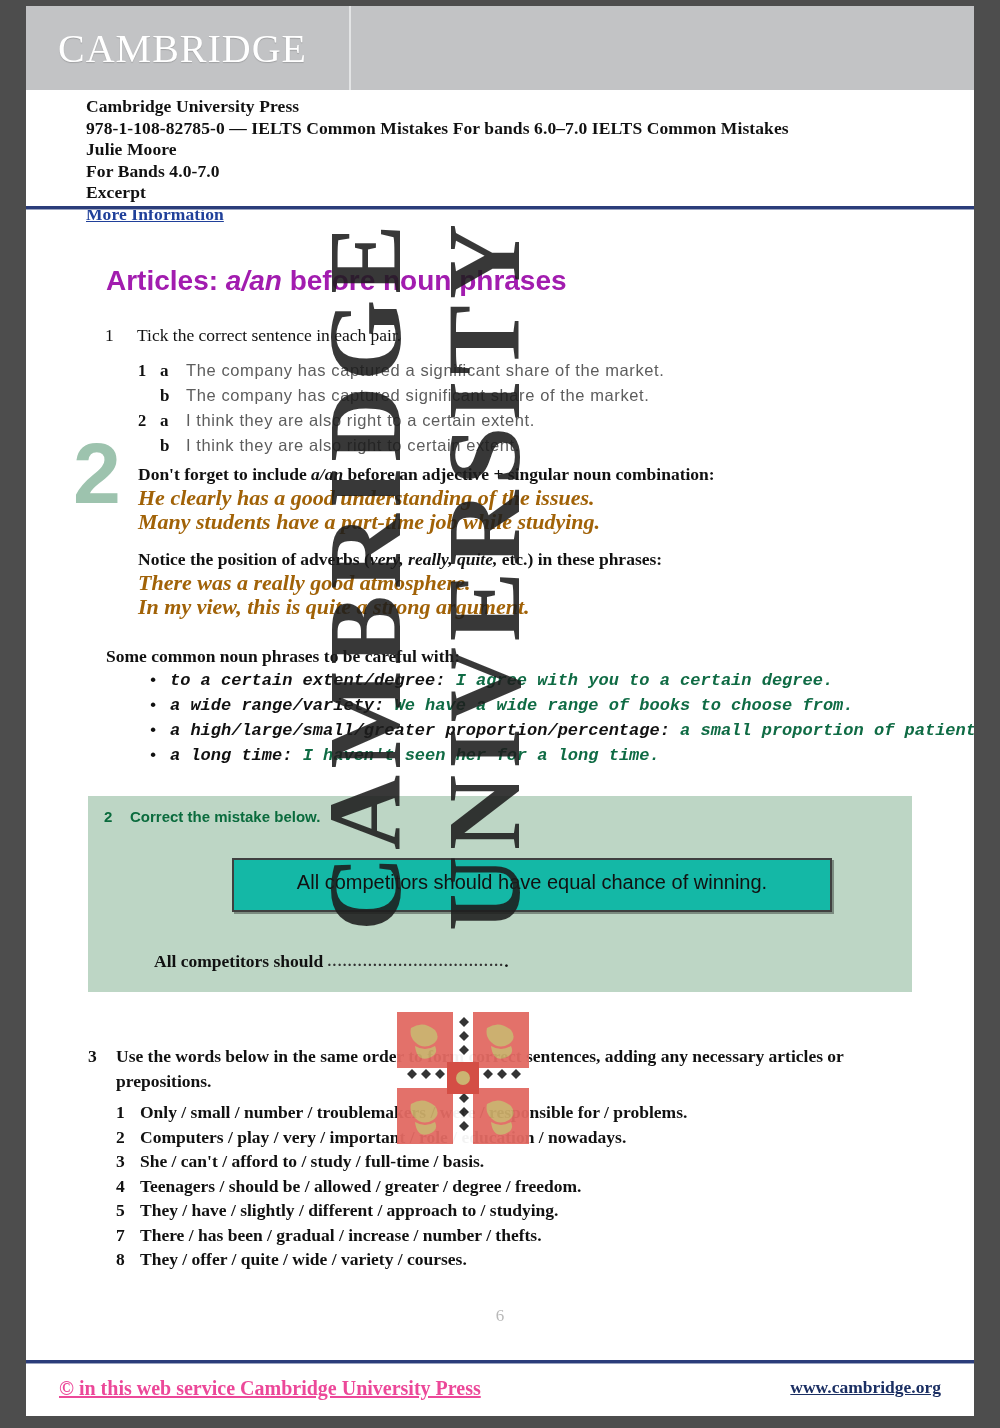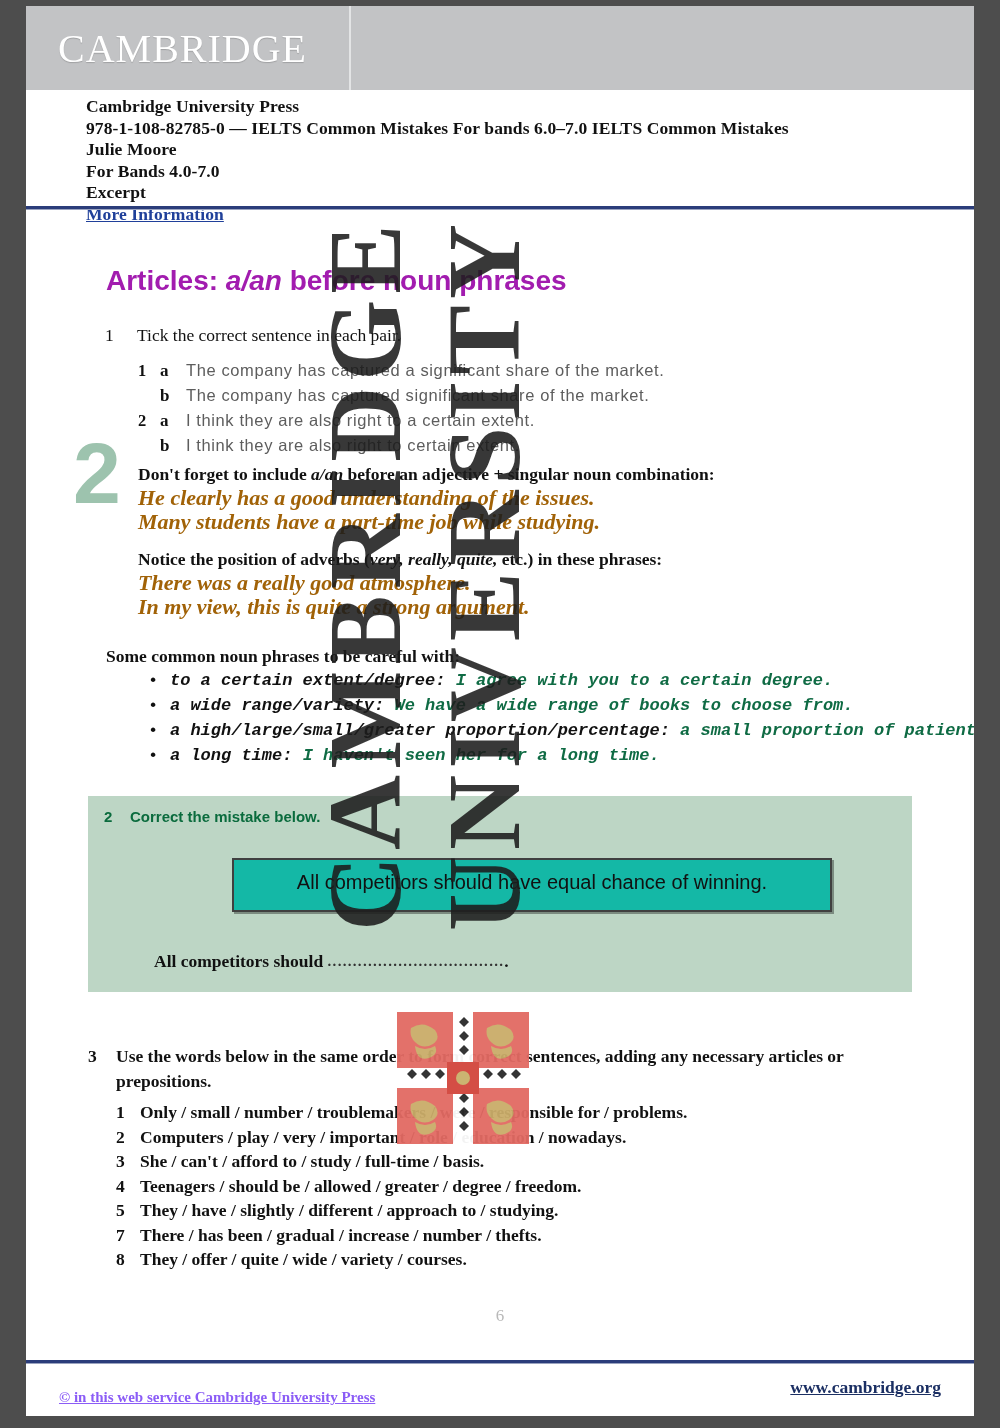--- a/index.html
+++ b/index.html
@@ -415,27 +415,26 @@
     top: 1357px;
     width: 948px;
     height: 1px;
     background: #9aa3bf;
   }
   .footer-left {
     position: absolute;
     left: 33px;
     top: 1371px;
     font-family: "Liberation Serif", serif;
-    font-size: 15px;
-    font-weight: 700;
-    color: #8b5cf6;
+    font-size: 20px;
+    font-weight: 700;
+    color: #ec4899;
     text-decoration: underline;
     white-space: nowrap;
     cursor: pointer;
-    margin-top: 12px;
   }
   .footer-right {
     position: absolute;
     right: 33px;
     top: 1371px;
     font-family: "Liberation Serif", serif;
     font-size: 17.5px;
     font-weight: 700;
     color: #1b2f63;
     text-decoration: underline;

